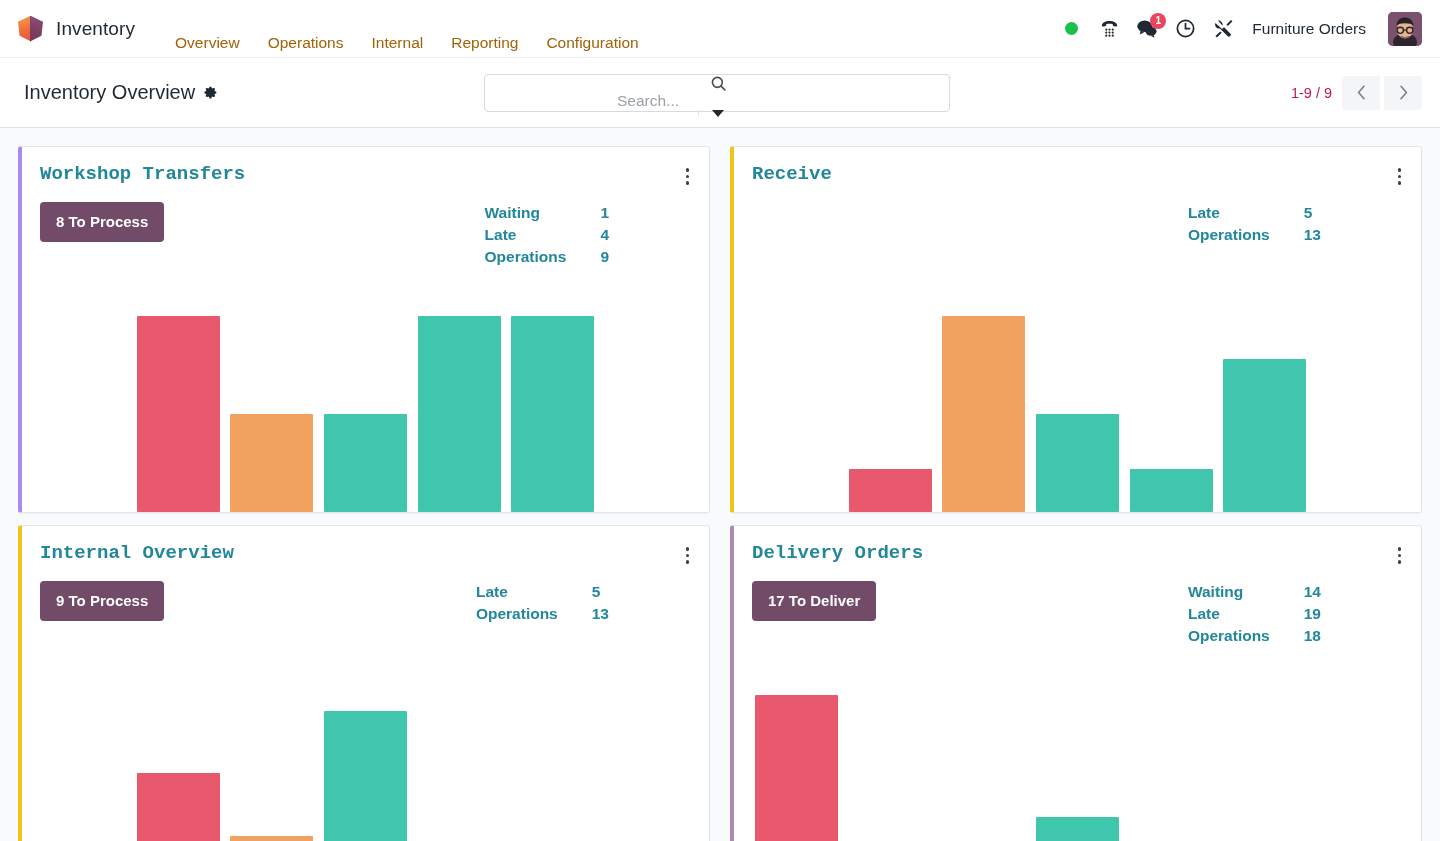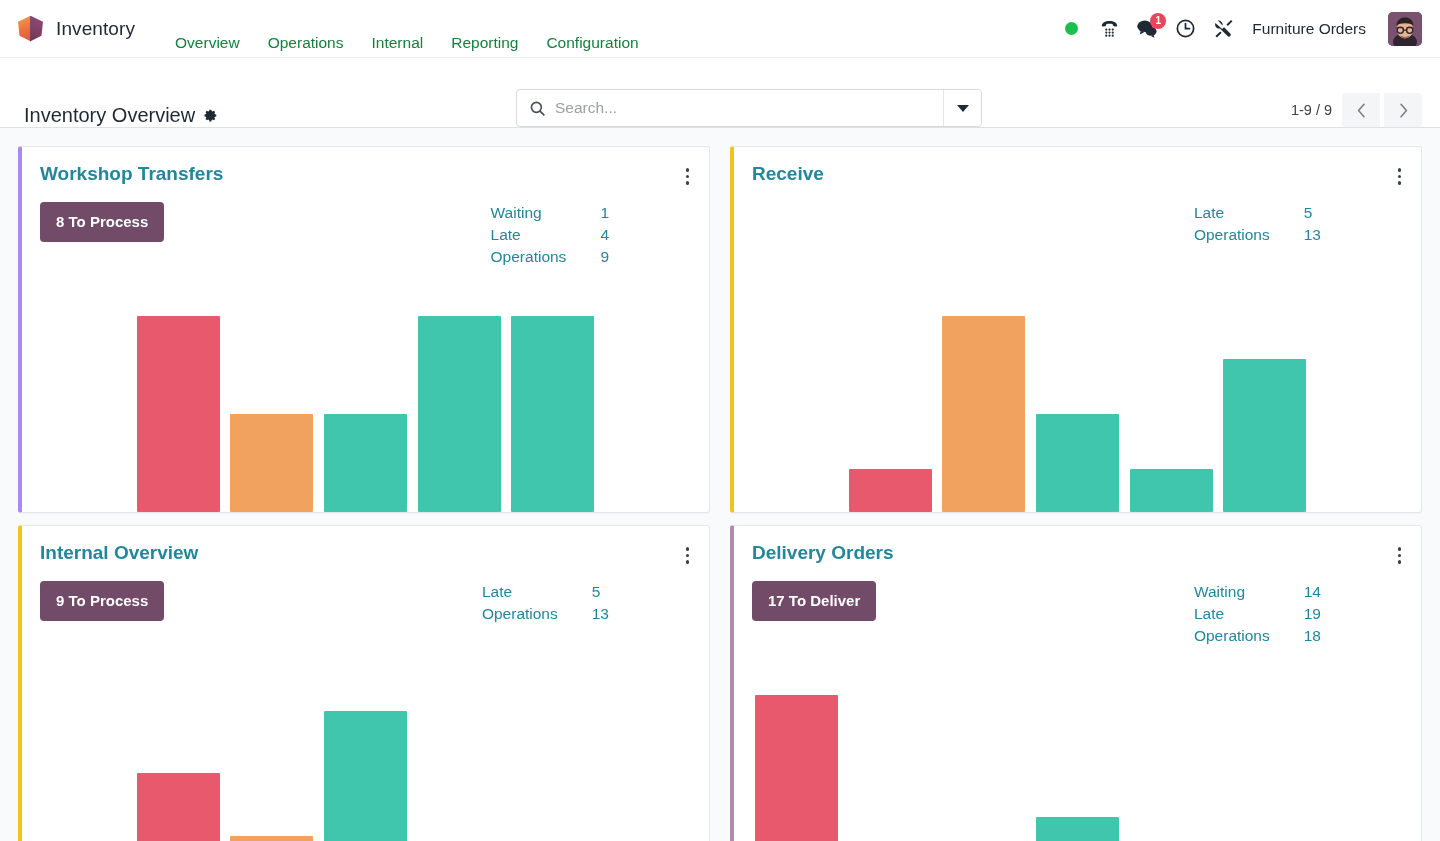--- a/index.html
+++ b/index.html
@@ -46,21 +46,21 @@
     font-size: 19px;
     color: #1f2933;
     font-weight: 400;
     margin-right: 26px;
     letter-spacing: .1px;
     white-space: nowrap;
   }
   .nav-menu { display: flex; align-items: center; gap: 0; }
   .nav-item {
     font-size: 15.5px;
-    color: #15803d;
+    color: #a16207;
     padding: 8px 14px;
     white-space: nowrap;
     cursor: pointer;
     border-radius: 3px;
     margin-top: 28px;
   }
 
   .nav-right {
     margin-left: auto;
     display: flex;
@@ -107,42 +107,43 @@
     cursor: pointer;
     flex: 0 0 auto;
     background: #6f4d63;
   }
 
   
   .control-panel {
     height: 70px;
     background: #ffffff;
     display: flex;
-    align-items: flex-end;
+    align-items: center;
     padding: 0 18px 0 24px;
     border-bottom: 1px solid #dfe2e5;
     position: relative;
   }
   .breadcrumb {
     display: flex; align-items: center; gap: 8px;
     font-size: 20px;
     color: #1f2933;
     white-space: nowrap;
   }
   .gear-icon { color: #1f2933; display: flex; align-items: center; cursor: pointer; }
 
   .searchbar {
     position: absolute;
-    left: 516px;
+    left: 484px;
     width: 466px;
     height: 38px;
     border: 1px solid #d8dadd;
     border-radius: 4px;
     display: flex; align-items: center;
     background: #fff;
+    flex-direction: column;
   }
   .searchbar .s-icon {
     padding: 0 9px 0 12px;
     display: flex; align-items: center;
     color: #4a4f55;
   }
   .searchbar input {
     flex: 1;
     border: none; outline: none;
     font-size: 15.5px;
@@ -164,21 +165,21 @@
     border-right: 6px solid transparent;
     border-top: 7px solid #1f2933;
   }
 
   .pager {
     margin-left: auto;
     display: flex; align-items: center; gap: 10px;
   }
   .pager-count {
     font-size: 14.5px;
-    color: #404040;
+    color: #be185d;
     white-space: nowrap;
     margin-left: 31px;
   }
   .pager-btns { display: flex; }
   .pager-btn {
     width: 38px; height: 34px;
     background: #f4f5f6;
     border: none;
     display: flex; align-items: center; justify-content: center;
     cursor: pointer;
@@ -215,20 +216,21 @@
     display: flex;
     align-items: flex-start;
     padding: 16px 14px 0 18px;
   }
   .card-title {
     font-size: 19px;
     font-weight: 700;
     color: #22879A;
     line-height: 1.2;
     cursor: pointer;
+    font-family: Liberation Mono, monospace;
   }
   .kebab {
     margin-left: auto;
     cursor: pointer;
     display: flex; flex-direction: column; gap: 3px;
     padding: 5px 6px;
   }
   .kebab span {
     width: 3.5px; height: 3.5px; border-radius: 50%;
     background: #3c4147;
@@ -255,20 +257,21 @@
   }
 
   .stats {
     margin-left: auto;
     display: grid;
     grid-template-columns: auto auto;
     column-gap: 34px;
     row-gap: 4px;
     padding-right: 82px;
     padding-top: 2px;
+    font-weight: bold;
   }
   .stat-label {
     font-size: 15.5px;
     color: #22879A;
     cursor: pointer;
     white-space: nowrap;
   }
   .stat-value {
     font-size: 15.5px;
     color: #22879A;

